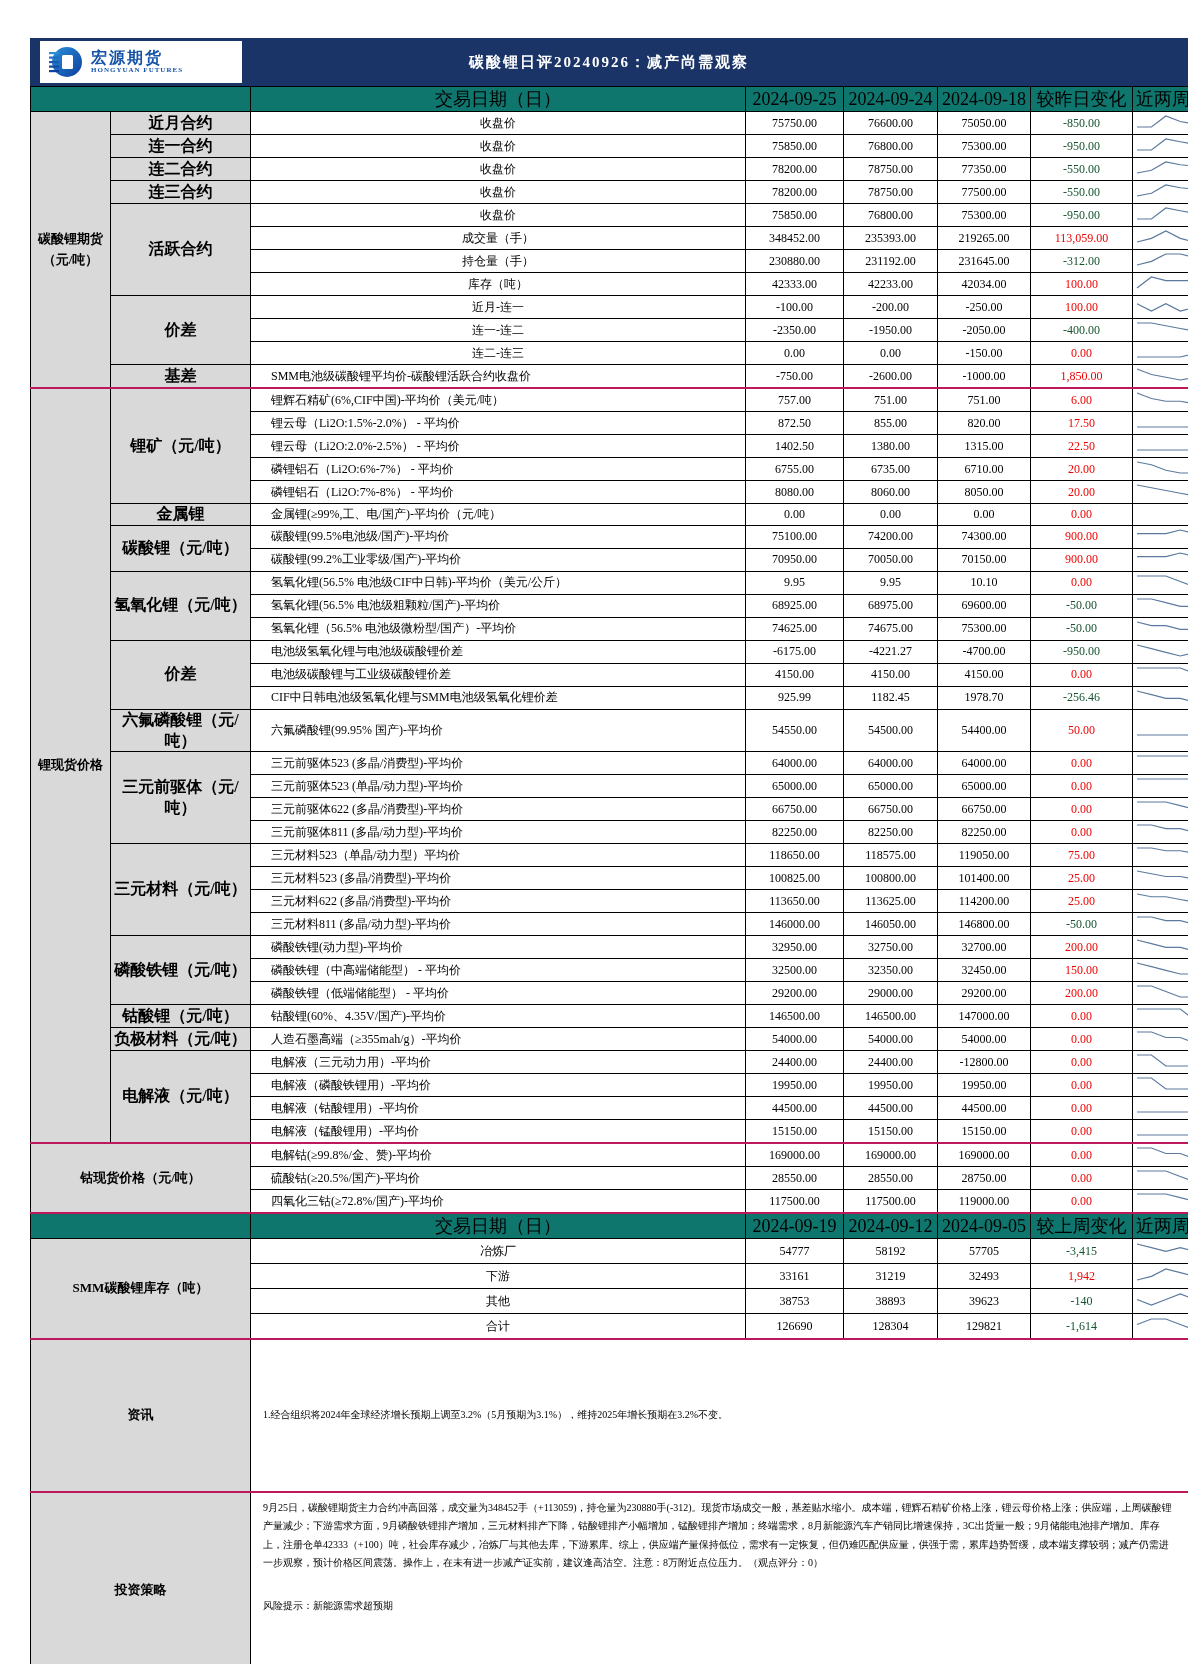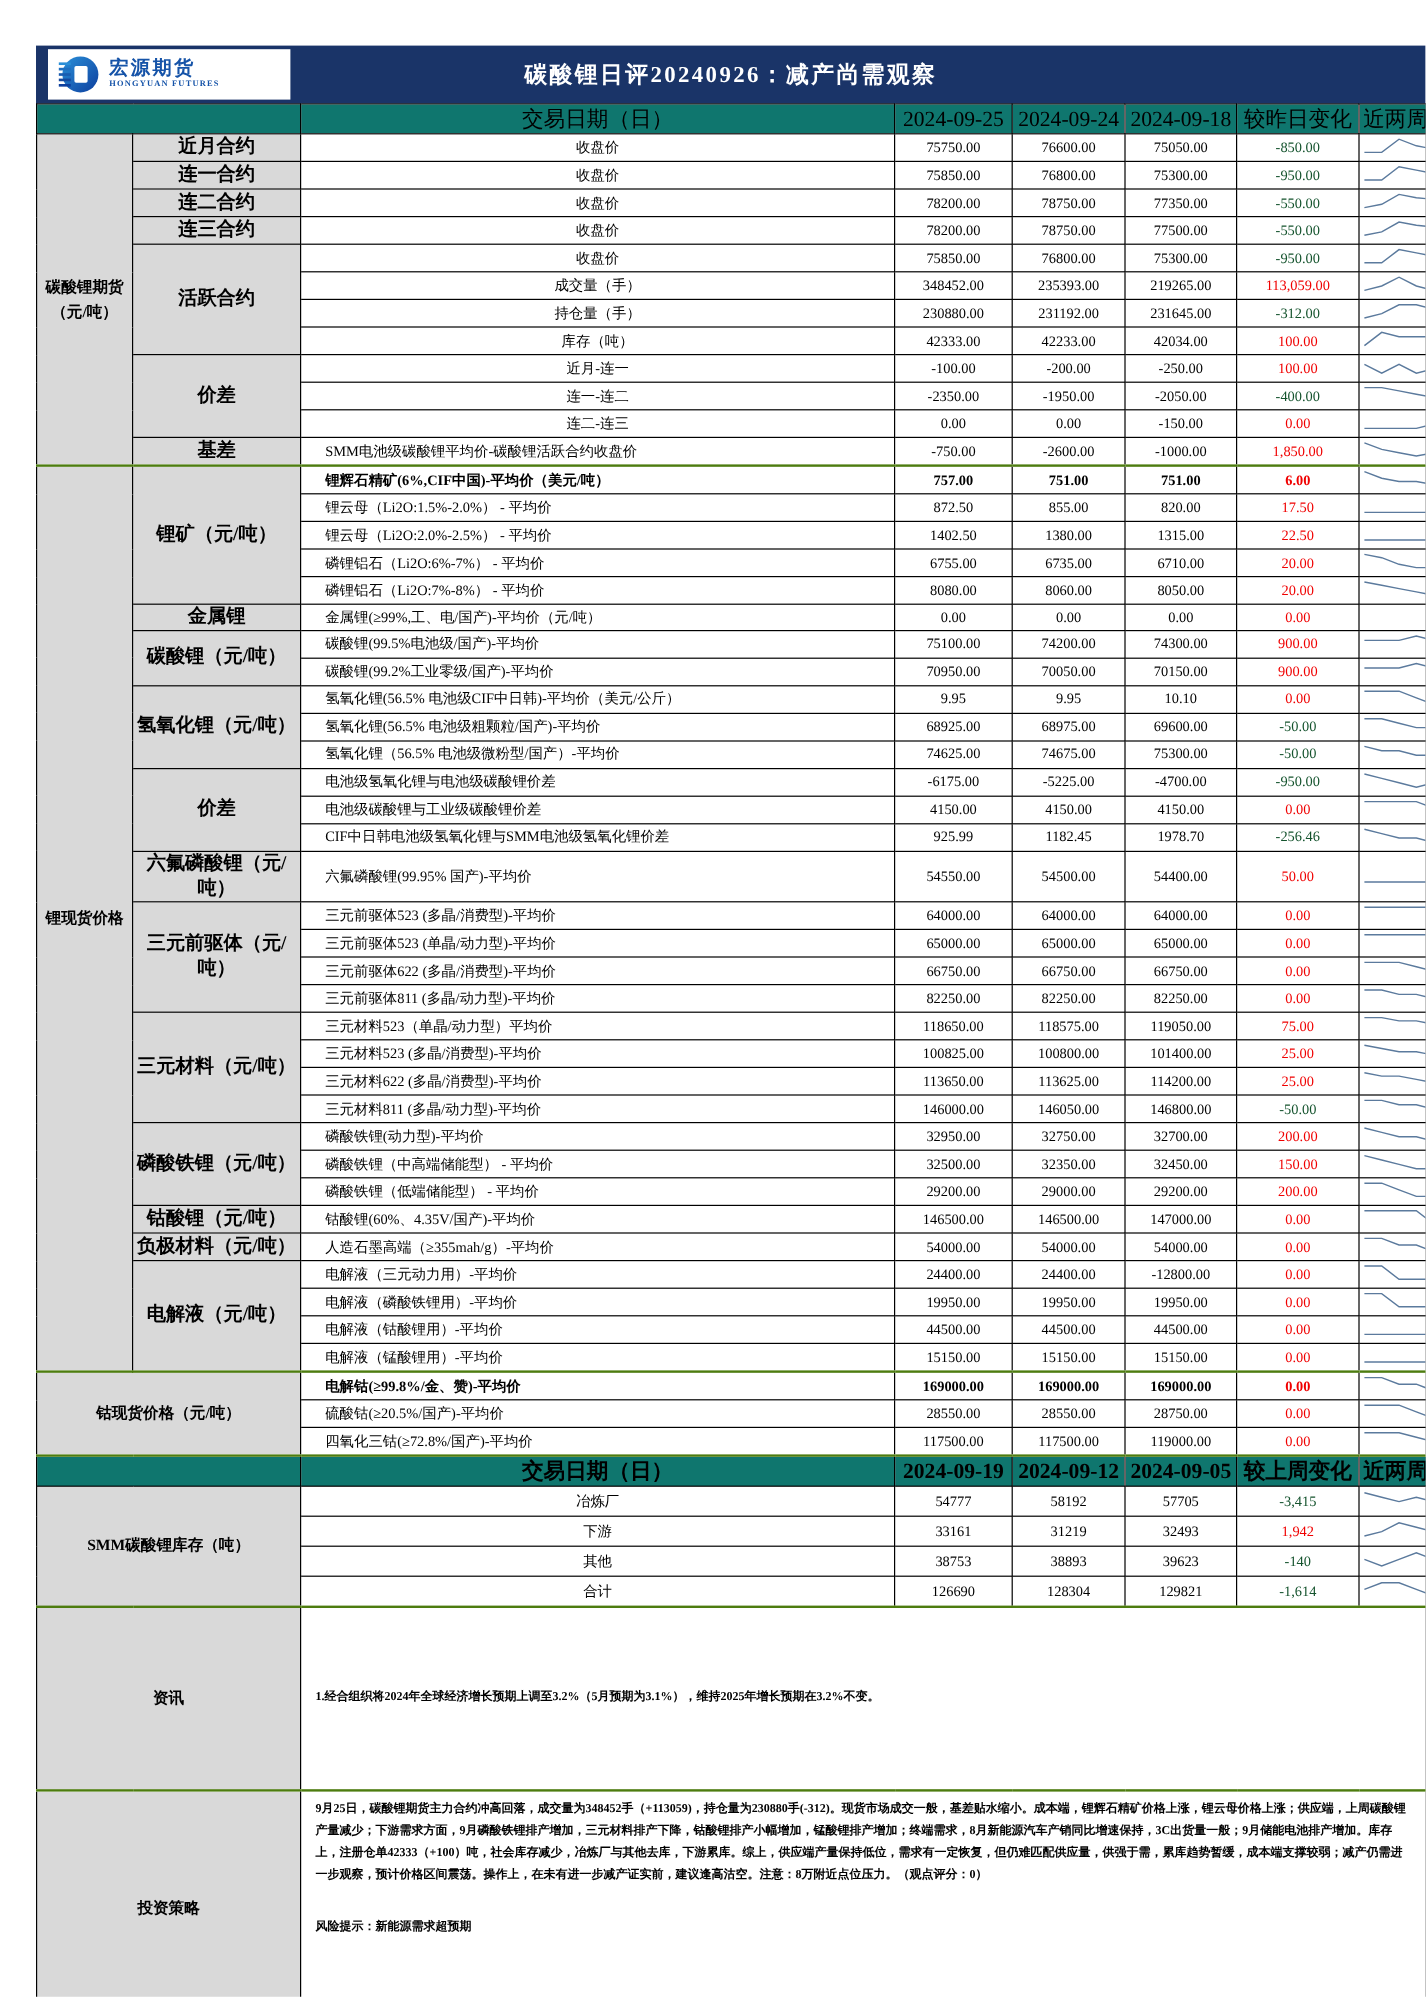--- a/index.html
+++ b/index.html
@@ -5,26 +5,26 @@
   html,body{margin:0;padding:0;background:#fff;}
   body{width:1188px;height:1664px;position:relative;overflow:hidden;
        font-family:"Liberation Serif","DejaVu Serif",serif;color:#000;}
   .page{position:absolute;left:30px;top:38px;width:1158px;}
   
   .titlebar{height:48px;background:#1a3468;position:relative;display:flex;align-items:center;justify-content:center;}
   .logo-box{position:absolute;left:10px;top:3px;width:202px;height:42px;background:#fff;
             display:flex;align-items:center;gap:7px;padding:2px 8px;box-sizing:border-box;}
   .logo-text .cn{font-size:16px;font-weight:bold;color:#1553a8;letter-spacing:2px;line-height:1.05;}
   .logo-text .en{font-size:7px;font-weight:bold;color:#1553a8;letter-spacing:1px;}
-  .title{color:#fff;font-weight:bold;font-size:19px;letter-spacing:2px;}
+  .title{color:#fff;font-weight:bold;font-size:15px;letter-spacing:2px;}
   
   table{border-collapse:collapse;table-layout:fixed;width:1158px;font-size:12px;border:1px solid #000;}
   td{border:1px solid #000;height:20px;padding:0 3px;overflow:hidden;white-space:nowrap;vertical-align:middle;box-sizing:border-box;}
   tr.hdr td{background:#0f766e;text-align:center;height:22px;font-size:18px;}
-  tr.thick td{border-top:2px solid #4d7c0f;font-weight:bold;}
+  tr.thick td{border-top:2px solid #be185d;}
   tr.tall td{height:25px;}
   td.group{background:#d9d9d9;text-align:center;font-weight:bold;font-size:13px;white-space:normal;line-height:1.6;}
   td.sub{background:#d9d9d9;text-align:center;font-weight:bold;font-size:16px;white-space:normal;line-height:1.3;}
   td.metric-c{text-align:center;margin-top:16px;}
   td.metric-l{text-align:left;padding-left:20px;}
   td.val{text-align:center;}
   td.chg-up{color:#f00000;text-align:center;}
   td.chg-down{color:#14532d;text-align:center;}
   td.spark-cell{padding:1px 0 0 2px;}
   td.bigtext{white-space:normal;text-align:left;vertical-align:top;font-size:10px;line-height:1.85;padding:6px 12px;}
@@ -321,21 +321,21 @@
           <td class="val">75300.00</td>
           <td class="chg-down">-50.00</td>
           <td class="spark-cell"><svg width="106" height="17">
               <polyline points="2,3 16.42857142857143,6.666666666666667 30.857142857142858,6.666666666666667 45.285714285714285,10.333333333333334 59.714285714285715,10.333333333333334 74.14285714285714,14 88.57142857142857,14 103,14" fill="none" stroke="#5b7a9d" stroke-width="1.2"></polyline>
             </svg></td>
         </tr>
         <tr>
           <td class="sub" rowspan="3">价差</td>
           <td class="metric-l">电池级氢氧化锂与电池级碳酸锂价差</td>
           <td class="val">-6175.00</td>
-          <td class="val">-5225.00</td>
+          <td class="val">-4221.27</td>
           <td class="val">-4700.00</td>
           <td class="chg-down">-950.00</td>
           <td class="spark-cell"><svg width="106" height="17">
               <polyline points="2,3 16.42857142857143,6.666666666666667 30.857142857142858,10.333333333333334 45.285714285714285,14 59.714285714285715,10.333333333333334 74.14285714285714,10.333333333333334 88.57142857142857,6.666666666666667 103,10.333333333333334" fill="none" stroke="#5b7a9d" stroke-width="1.2"></polyline>
             </svg></td>
         </tr>
         <tr>
           <td class="metric-l">电池级碳酸锂与工业级碳酸锂价差</td>
           <td class="val">4150.00</td>
           <td class="val">4150.00</td>

